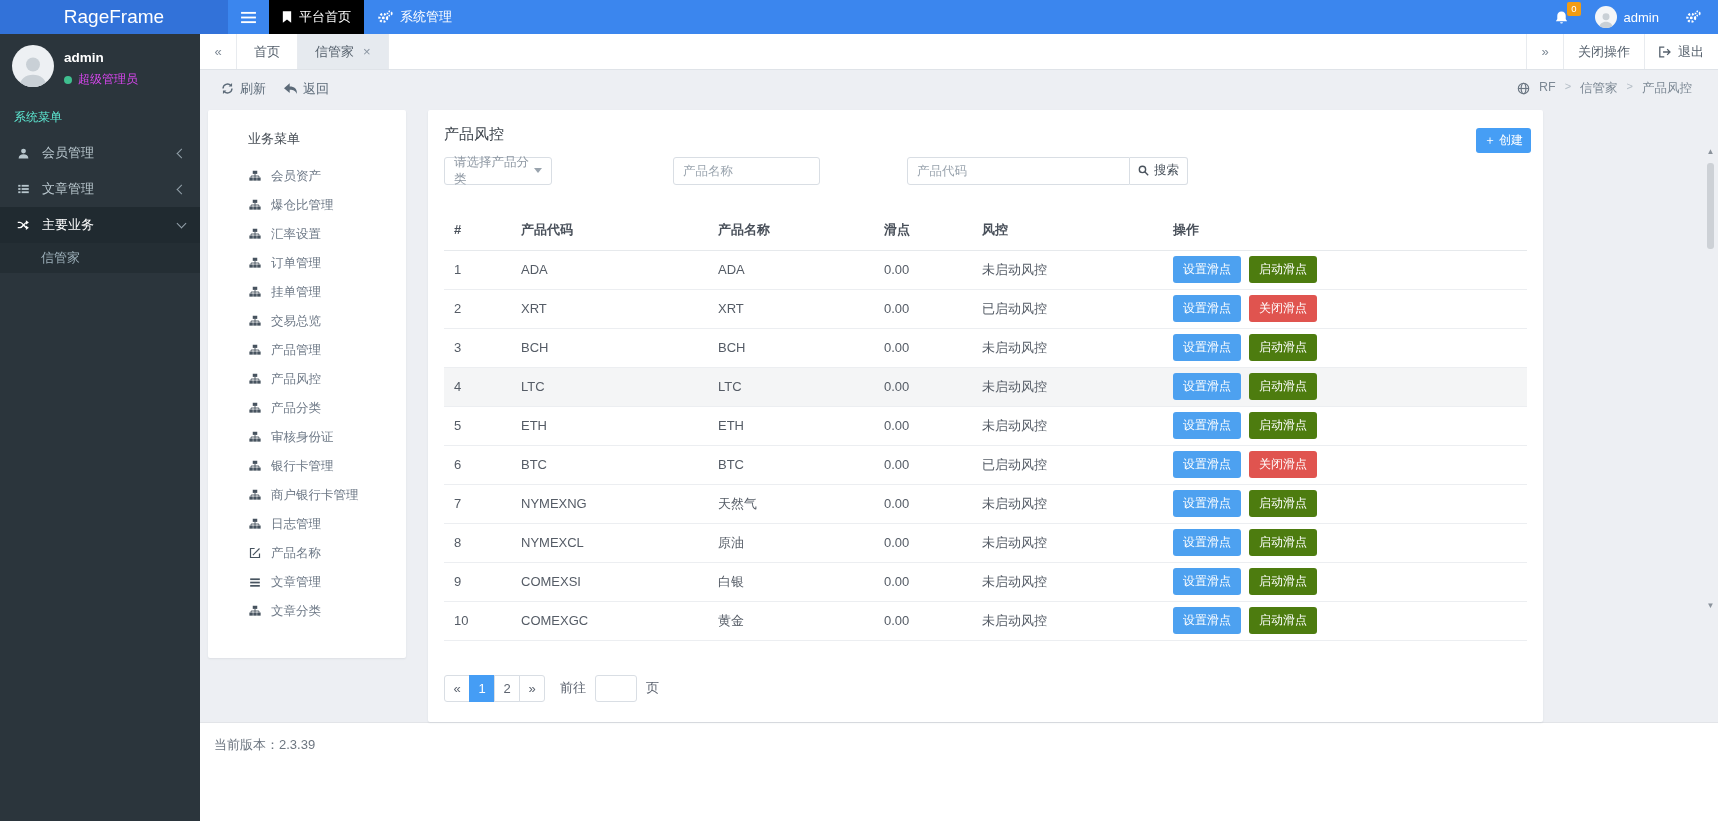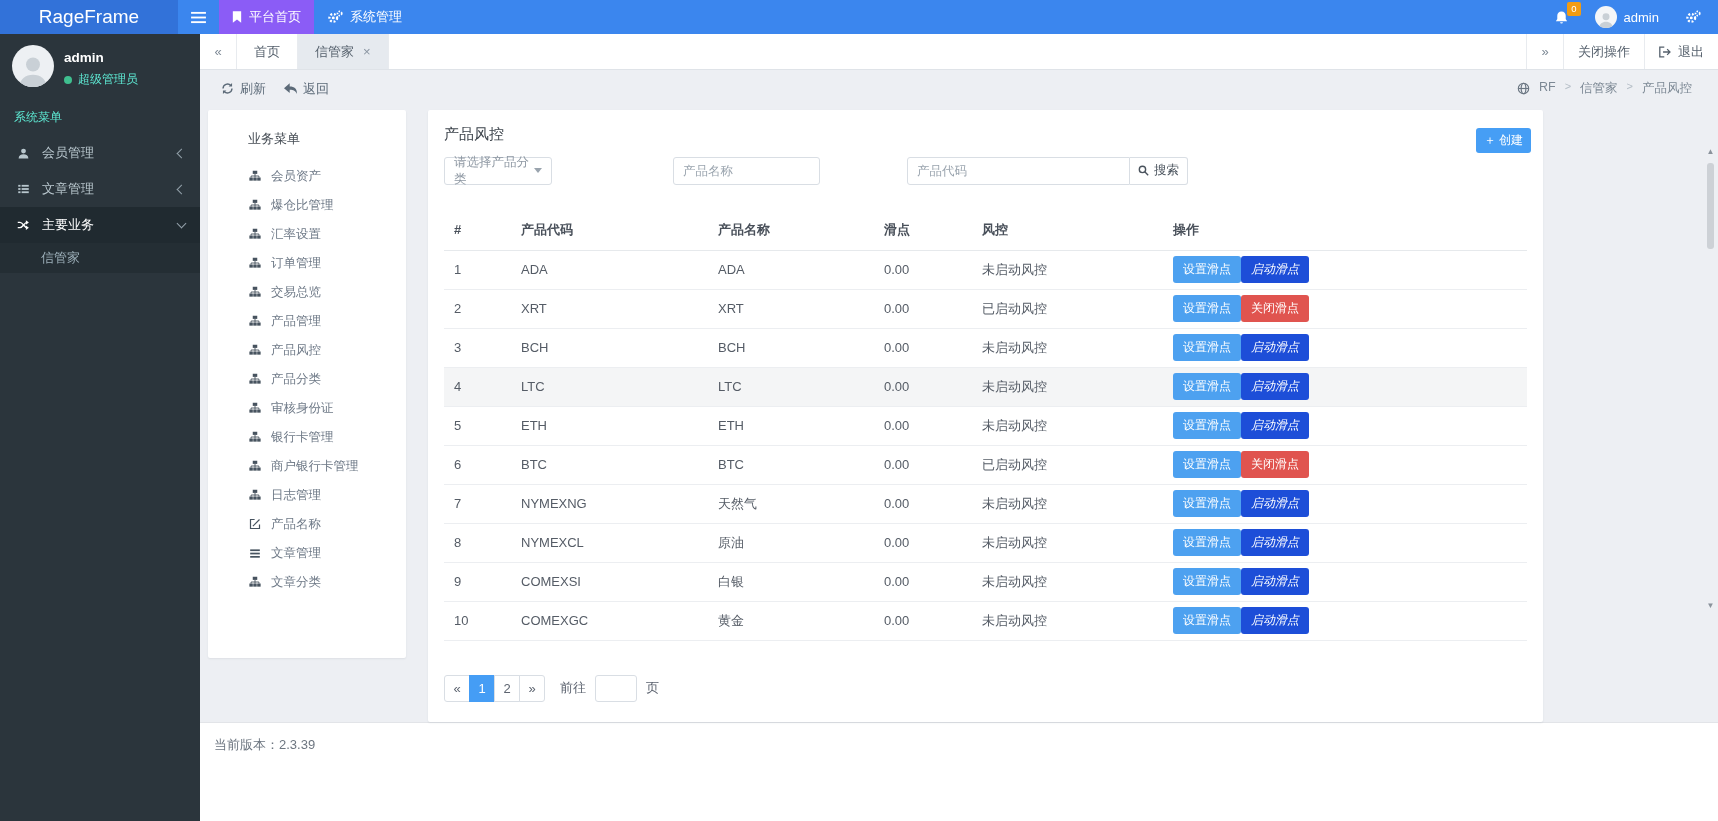--- a/index.html
+++ b/index.html
@@ -1,34 +1,34 @@
 <!DOCTYPE html>
 <html><head>
 <meta charset="utf-8">
 <style>
   html,body{margin:0;padding:0;}
   .app{position:relative;width:1718px;height:821px;background:#edeff3;overflow:hidden;
        font-family:"Liberation Sans","DejaVu Sans",sans-serif;-webkit-font-smoothing:antialiased;}
 
   
   .navbar{position:absolute;top:0;left:0;right:0;height:34px;background:#3b86ee;display:flex;align-items:stretch;color:#fff;z-index:9;}
-  .brand{width:178px;background:#3272d9;display:flex;align-items:center;justify-content:center;font-size:19px;}
+  .brand{width:228px;background:#3272d9;display:flex;align-items:center;justify-content:center;font-size:19px;}
   .nav-item{display:flex;align-items:center;gap:7px;padding:0 13px;font-size:13px;cursor:pointer;}
-  .nav-item.active{background:#8b5cf6;}
+  .nav-item.active{background:#000000;}
   .nav-right{margin-left:auto;display:flex;align-items:stretch;padding-right:4px;}
   .bell-wrap{position:relative;}
   .badge{position:absolute;top:2px;right:1px;background:#f39c12;color:#fff;font-size:9.5px;line-height:1;padding:2px 4px;border-radius:2px;}
   .nav-avatar{width:22px;height:22px;border-radius:50%;background:#f4f6f8;overflow:hidden;display:flex;align-items:flex-end;justify-content:center;}
 
   
   .sidebar{position:absolute;top:34px;left:0;bottom:0;width:200px;background:#2b353c;color:#b9c7ce;}
   .user-panel{display:flex;gap:10px;padding:11px 12px 6px;}
   .user-avatar{width:42px;height:42px;border-radius:50%;background:#edf0f3;overflow:hidden;display:flex;align-items:flex-end;justify-content:center;}
   .user-name{color:#fff;font-size:13.5px;font-weight:bold;margin:5px 0 6px;}
-  .user-status{font-size:12px;color:#5eead4;display:flex;align-items:center;gap:6px;}
+  .user-status{font-size:12px;color:#d946ef;display:flex;align-items:center;gap:6px;}
   .dot{width:8px;height:8px;border-radius:50%;background:#3fbf8f;}
   .section-label{padding:15px 14px 5px;font-size:12px;color:#5eead4;}
   .side-menu{list-style:none;margin:4px 0 0;padding:0;}
   .side-menu li{height:36px;display:flex;align-items:center;gap:11px;padding:0 15px;font-size:13px;cursor:pointer;font-family:Liberation Serif, serif;}
   .side-menu li.active{background:#202a30;color:#fff;}
   .side-menu li.sub{background:#242e34;color:#9db0ba;padding-left:41px;height:30px;}
   .micon{width:16px;display:flex;justify-content:center;color:inherit;}
   .chev-box{margin-left:auto;color:#93a1aa;display:flex;}
   .chev{display:inline-block;width:6px;height:6px;border-right:1.5px solid currentColor;border-bottom:1.5px solid currentColor;}
   .chev.left{transform:rotate(135deg);}
@@ -68,23 +68,23 @@
   .f-input::placeholder{color:#9aa4ae;}
   .in-name{width:147px;margin-left:121px;}
   .in-code{width:223px;margin-left:87px;border-radius:3px 0 0 3px;}
   .search-btn{height:28px;width:58px;box-sizing:border-box;border:1px solid #d9dee4;border-left:none;background:#fff;border-radius:0 3px 3px 0;display:flex;align-items:center;justify-content:center;gap:5px;font-size:12.5px;color:#49525c;cursor:pointer;font-family:inherit;}
 
   table.grid{width:100%;border-collapse:collapse;margin-top:27px;font-size:13px;table-layout:fixed;}
   .grid th{text-align:left;font-weight:bold;color:#49505a;padding:9px 0 11px;border-bottom:1px solid #e6e9ec;}
   .grid td{height:38px;padding:0;border-bottom:1px solid #eceef1;color:#555c66;}
   .grid th:first-child,.grid td:first-child{padding-left:10px;}
   .grid tr.hl{background:#f4f5f6;}
-  .btn{font-size:12px;color:#fff;padding:5px 10px;border-radius:3px;border:none;cursor:pointer;font-family:inherit;}
+  .btn{font-size:12px;color:#fff;padding:5px 10px;border-radius:3px;border:none;margin-right:8px;cursor:pointer;font-family:inherit;}
   .btn.set{background:#4da1f0;}
-  .btn.start{background:#1d4ed8;font-style:italic;}
+  .btn.start{background:#4d7c0f;}
   .btn.stop{background:#e0544f;}
 
   .pagination{display:flex;align-items:center;margin-top:34px;font-size:13px;color:#5d6470;}
   .page-btn{min-width:26px;height:27px;box-sizing:border-box;border:1px solid #d9dee4;background:#fff;color:#5d6470;font-size:13px;margin-right:-1px;cursor:pointer;font-family:inherit;padding:0 6px;}
   .page-btn.first{border-radius:3px 0 0 3px;}
   .page-btn.last{border-radius:0 3px 3px 0;margin-right:0;}
   .page-btn.active{background:#459df5;border-color:#459df5;color:#fff;}
   .goto-label{margin-left:15px;}
   .goto-input{width:42px;height:27px;box-sizing:border-box;border:1px solid #d9dee4;border-radius:3px;margin:0 9px;outline:none;font-family:inherit;text-align:center;}
 
@@ -346,20 +346,32 @@
             <div class="biz-item">
               <span class="bicon">
                 <svg width="12" height="12" viewBox="0 0 16 16">
                   <rect x="5" y="1" width="6" height="4.2" fill="currentColor"></rect>
                   <rect x="0.5" y="10" width="4.6" height="4.2" fill="currentColor"></rect>
                   <rect x="5.7" y="10" width="4.6" height="4.2" fill="currentColor"></rect>
                   <rect x="10.9" y="10" width="4.6" height="4.2" fill="currentColor"></rect>
                   <path d="M8 5.2V8M2.8 10V8h10.4v2M8 8v2" stroke="currentColor" fill="none" stroke-width="1.2"></path>
                 </svg>
               </span>
+              <span>挂单管理</span>
+            </div>
+            <div class="biz-item">
+              <span class="bicon">
+                <svg width="12" height="12" viewBox="0 0 16 16">
+                  <rect x="5" y="1" width="6" height="4.2" fill="currentColor"></rect>
+                  <rect x="0.5" y="10" width="4.6" height="4.2" fill="currentColor"></rect>
+                  <rect x="5.7" y="10" width="4.6" height="4.2" fill="currentColor"></rect>
+                  <rect x="10.9" y="10" width="4.6" height="4.2" fill="currentColor"></rect>
+                  <path d="M8 5.2V8M2.8 10V8h10.4v2M8 8v2" stroke="currentColor" fill="none" stroke-width="1.2"></path>
+                </svg>
+              </span>
               <span>交易总览</span>
             </div>
             <div class="biz-item">
               <span class="bicon">
                 <svg width="12" height="12" viewBox="0 0 16 16">
                   <rect x="5" y="1" width="6" height="4.2" fill="currentColor"></rect>
                   <rect x="0.5" y="10" width="4.6" height="4.2" fill="currentColor"></rect>
                   <rect x="5.7" y="10" width="4.6" height="4.2" fill="currentColor"></rect>
                   <rect x="10.9" y="10" width="4.6" height="4.2" fill="currentColor"></rect>
                   <path d="M8 5.2V8M2.8 10V8h10.4v2M8 8v2" stroke="currentColor" fill="none" stroke-width="1.2"></path>

